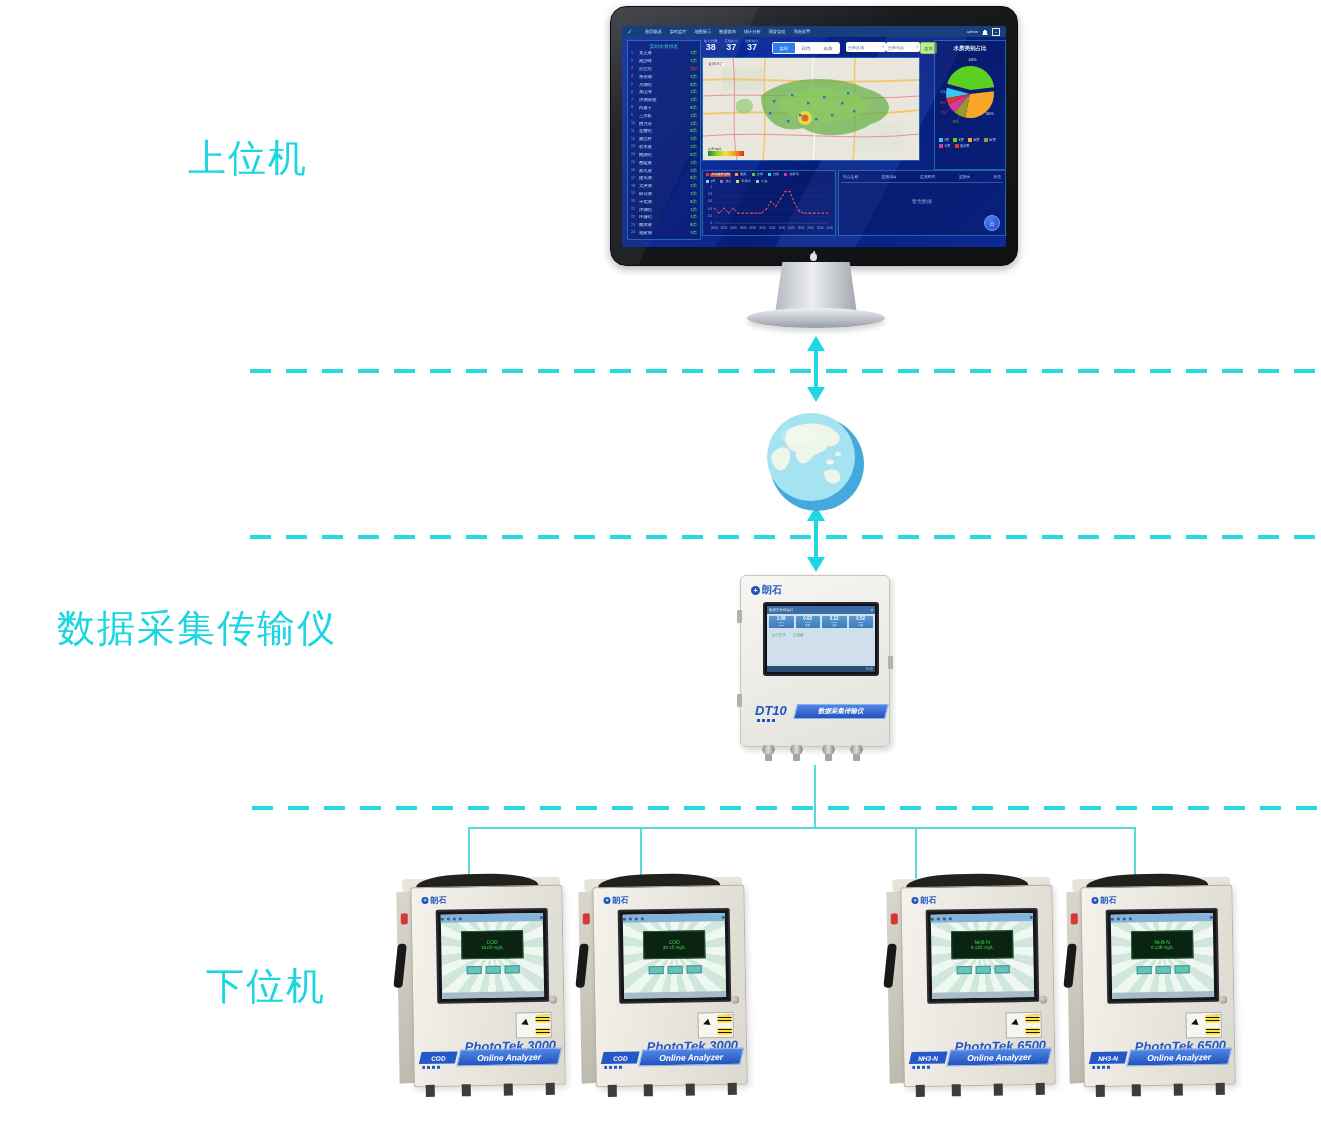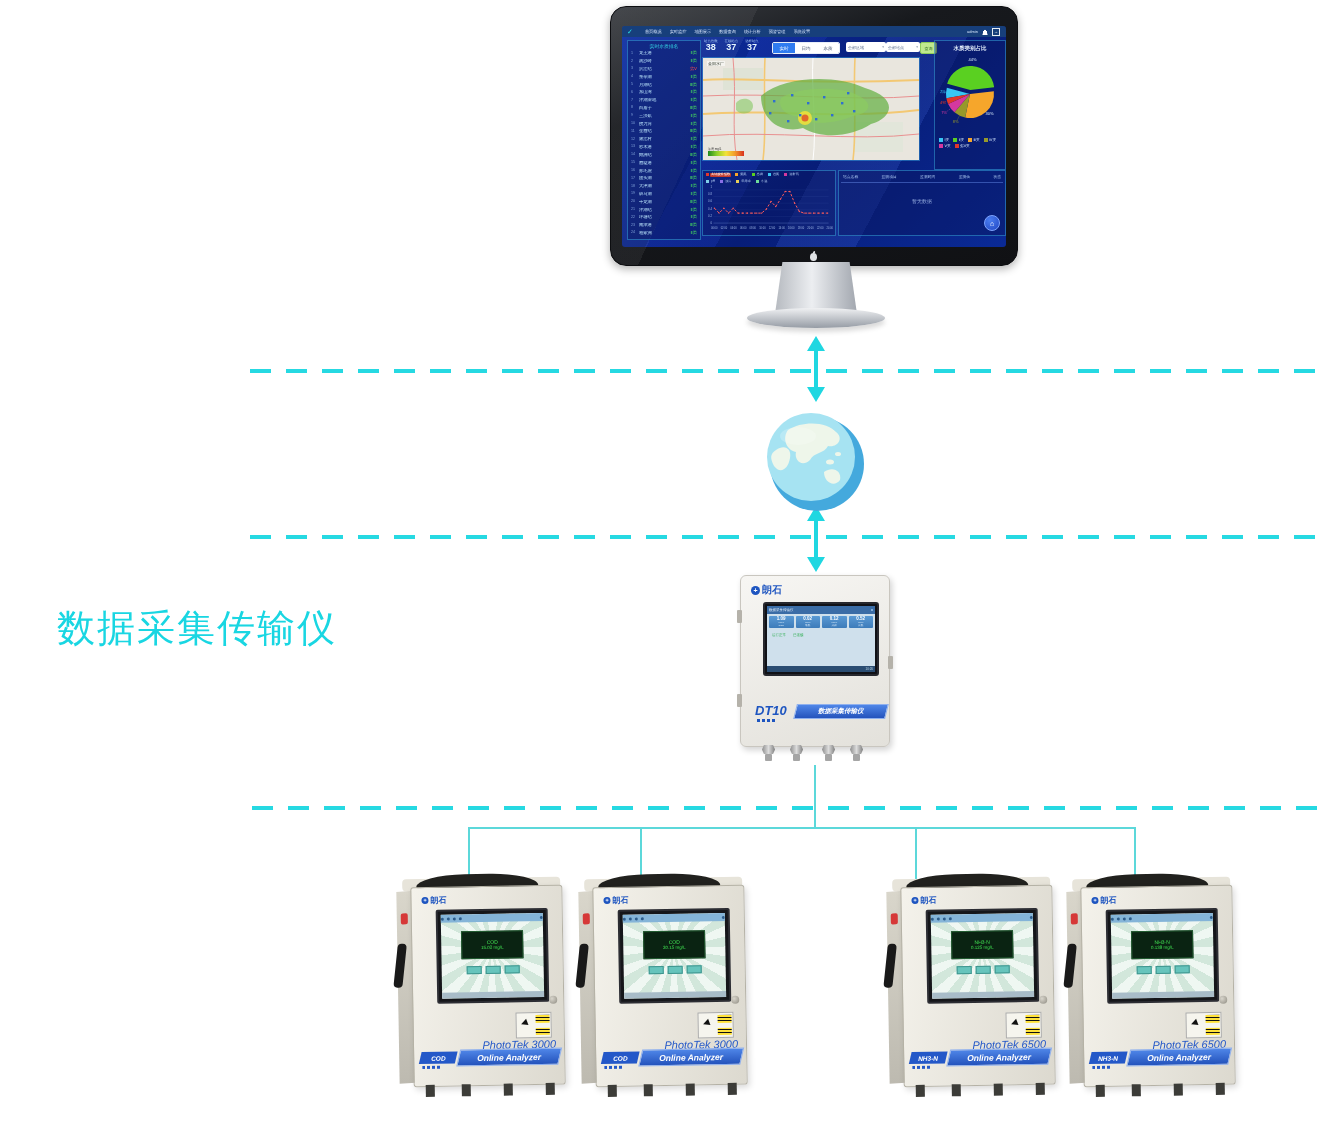--- a/index.html
+++ b/index.html
@@ -205,41 +205,43 @@
   .an-btn{width:13px;height:6px;background:#66c4bc;border:1px solid #3f958e;}
   .an-status{height:6px;background:#a8bcc8;width:100%;margin-top:auto;}
   .an-vent{left:136px;top:110px;width:8px;height:8px;border-radius:50%;
       background:radial-gradient(circle at 35% 35%,#d8d5cc,#8f8c82);}
   .an-sticker{left:102px;top:126px;width:34px;height:24px;background:#f6f5ee;border:1px solid #aaa;overflow:hidden;}
   .an-sticker::before{content:"";position:absolute;right:1px;top:2px;width:14px;height:8px;
       background:repeating-linear-gradient(0deg,#ffe23a 0 2px,#111 2px 3px);}
   .an-sticker::after{content:"";position:absolute;right:1px;bottom:2px;width:14px;height:7px;
       background:repeating-linear-gradient(0deg,#ffe23a 0 2px,#111 2px 3px);}
   .an-arrow{position:absolute;left:2px;top:4px;font-size:11px;color:#111;transform:rotate(-20deg);line-height:1;}
-  .an-model{right:8px;top:152px;font-size:11px;font-weight:normal;font-style:italic;color:#2458c8;}
+  .an-model{right:8px;top:152px;font-size:13px;font-weight:bold;font-style:italic;color:#2458c8;}
   .an-tab{left:6px;top:164px;width:36px;height:12px;background:#2458c8;transform:skewX(-14deg);
       display:flex;align-items:center;justify-content:center;}
   .an-tab span{font-size:6.5px;font-weight:bold;font-style:italic;color:#fff;transform:skewX(14deg);white-space:nowrap;}
   .an-tabdots{left:8px;top:178px;width:18px;height:3px;
       background:repeating-linear-gradient(90deg,#2458c8 0 3px,transparent 3px 5px);}
   .an-stripe{left:44px;top:162px;width:100px;height:15px;transform:skewX(-14deg);
       background:linear-gradient(180deg,#4f86e8,#2453bc);border:1px solid #8fb0ee;
       display:flex;align-items:center;justify-content:center;}
   .an-stripe-text{font-size:8.5px;font-weight:bold;font-style:italic;color:#fff;transform:skewX(14deg);white-space:nowrap;}
   .an-foot{position:absolute;width:9px;height:12px;background:#3c3c38;top:210px;}
   .f1{left:28px;} .f2{left:64px;} .f3{left:106px;} .f4{left:148px;}
 
   svg{font-family:inherit;}
 </style>
 </head>
 <body>
 
 <div class="canvas">
 
+  <div class="tier-label" id="lb-host">上位机</div>
   <div class="tier-label" id="lb-collector">数据采集传输仪</div>
+  <div class="tier-label" id="lb-slave">下位机</div>
 
   <div class="dash d1"></div>
   <div class="dash d2"></div>
   <div class="dash d3"></div>
 
   <div class="monitor">
     <div class="bezel">
       <div class="screen">
 
         <div class="nav">

